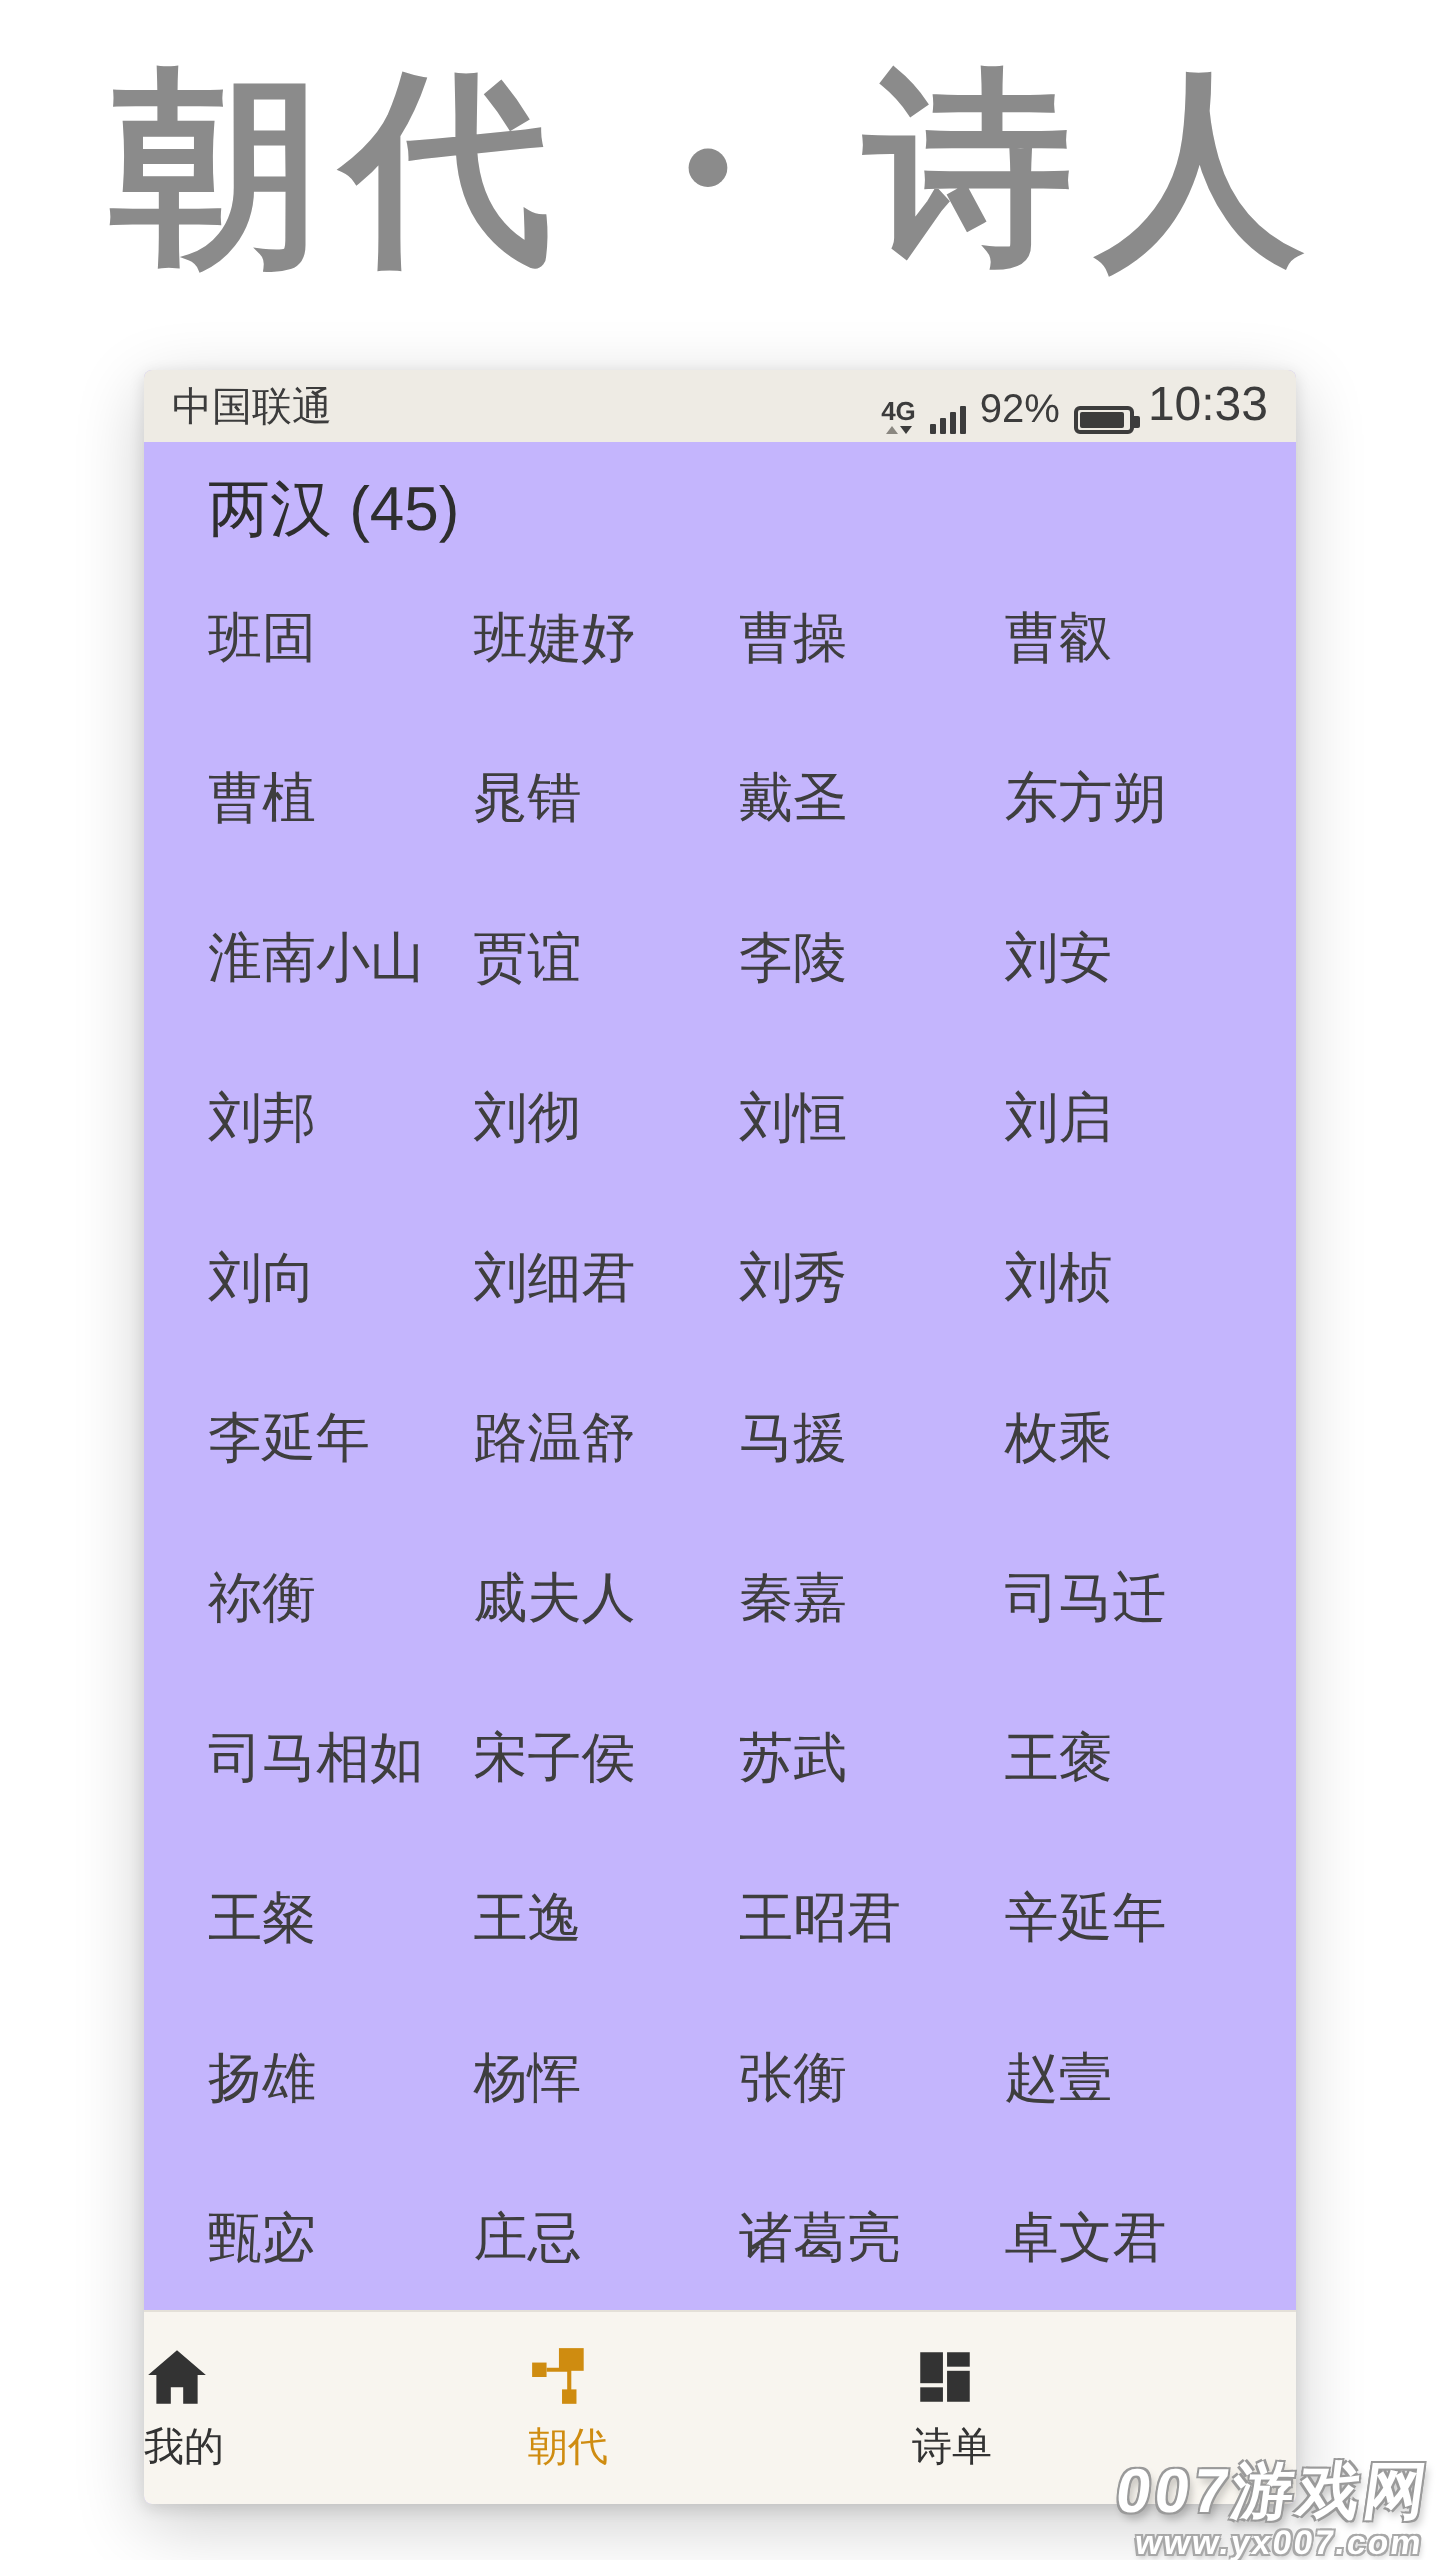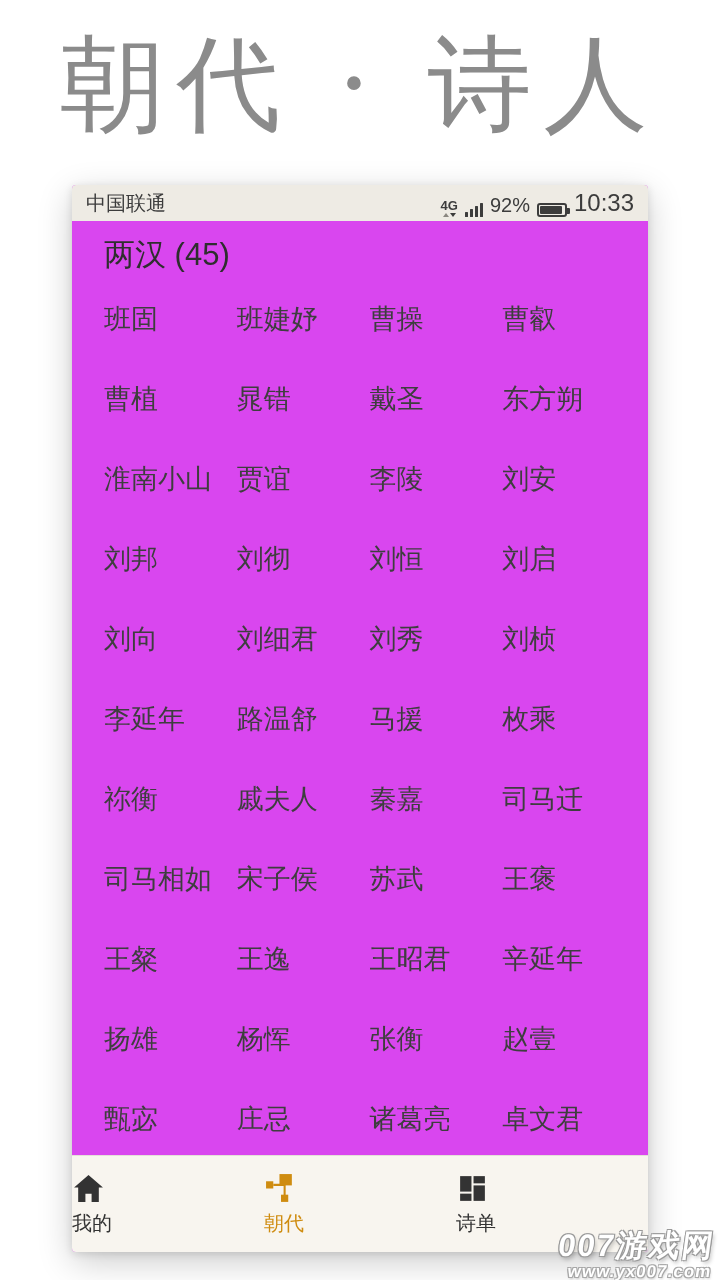--- a/index.html
+++ b/index.html
@@ -6,27 +6,27 @@
   body{
     width:720px;height:1280px;position:relative;overflow:hidden;
     background:#ffffff;
     font-family:"Liberation Sans","DejaVu Sans",sans-serif;
   }
   
   .hero-title{
     position:absolute;top:6px;left:0;width:720px;height:160px;
     display:flex;align-items:center;justify-content:center;
     font-family:"DejaVu Serif","Liberation Serif",serif;
-    font-size:104px;font-weight:400;color:#8b8b8b;
+    font-size:104px;font-weight:700;color:#8b8b8b;
     letter-spacing:12px;white-space:nowrap;
   }
   
   .phone{
     position:absolute;left:72px;top:185px;width:576px;height:1067px;
-    background:#d946ef;border-radius:4px;
+    background:#c4b5fd;border-radius:4px;
     box-shadow:0 10px 35px rgba(0,0,0,.20),0 2px 8px rgba(0,0,0,.12);
   }
   
   .status-bar{
     height:36px;background:#eeebe4;border-radius:4px 4px 0 0;
     display:flex;align-items:center;justify-content:space-between;
     padding:0 14px;box-sizing:border-box;
     font-size:20px;color:#3c3c3c;
   }
   .status-right{display:flex;align-items:flex-end;gap:7px;}

